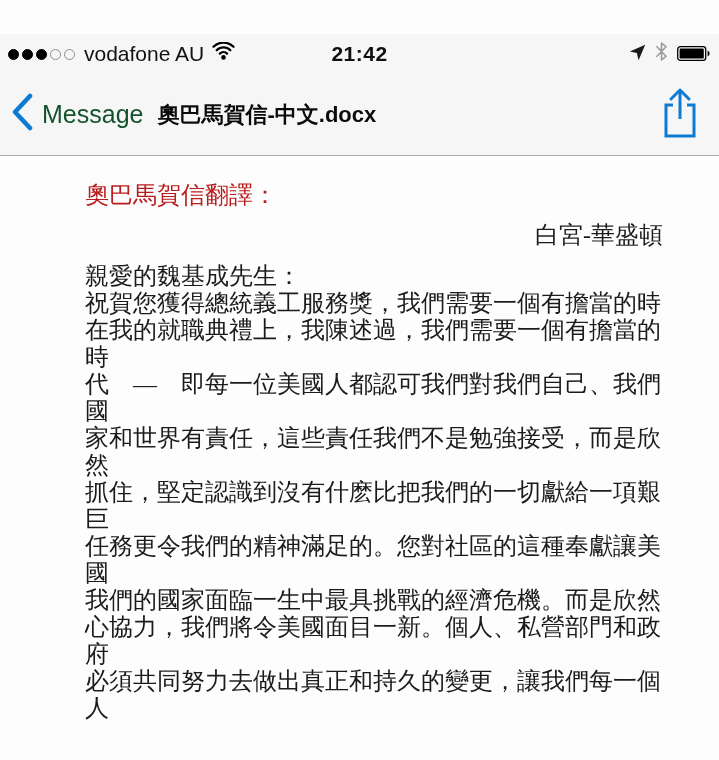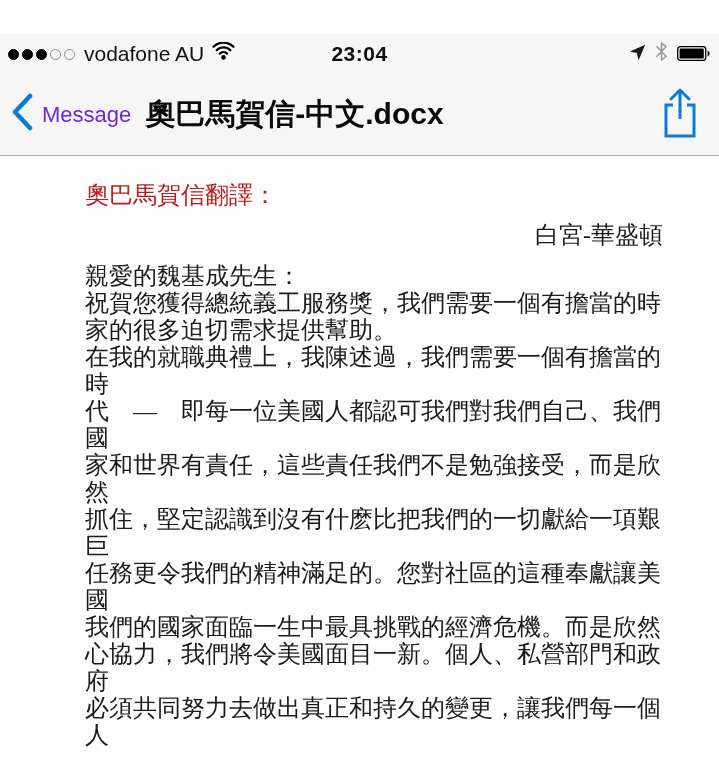--- a/index.html
+++ b/index.html
@@ -32,25 +32,25 @@
   .dot.filled { background: #000; border-color: #000; }
   .carrier { font-size: 21px; color: #111; }
 
   .nav-bar {
     height: 81px;
     display: flex; align-items: center;
     padding: 0 14px 0 10px;
   }
   .back {
     display: flex; align-items: center; gap: 8px;
-    color: #6d28d9; font-size: 22px;
+    color: #14532d; font-size: 25px;
     cursor: pointer; flex: 0 0 auto;
   }
   .nav-title {
-    font-size: 30px; font-weight: 700; color: #0b0b0b;
+    font-size: 22px; font-weight: 700; color: #0b0b0b;
     margin-left: 14px;
     flex: 1 1 auto;
     white-space: nowrap; overflow: hidden; text-overflow: ellipsis;
   }
   .share-btn { flex: 0 0 auto; cursor: pointer; padding: 2px 4px; }
 
   
   .doc {
     background: #fdfdfd;
     padding: 24px 56px 0 85px;
@@ -90,21 +90,21 @@
         <span>
           <svg width="25" height="19" viewBox="0 0 25 19">
             <circle cx="12.5" cy="15.4" r="2.3" fill="#000"></circle>
             <path d="M8.9 11.6 a5.1 5.1 0 0 1 7.2 0" stroke="#000" stroke-width="2.3" fill="none" stroke-linecap="round"></path>
             <path d="M5.7 8.2 a9.6 9.6 0 0 1 13.6 0" stroke="#000" stroke-width="2.3" fill="none" stroke-linecap="round"></path>
             <path d="M2.5 4.8 a14.1 14.1 0 0 1 20 0" stroke="#000" stroke-width="2.3" fill="none" stroke-linecap="round"></path>
           </svg>
         </span>
       </div>
       <div class="sb-center">
-        <span>23:04</span>
+        <span>21:42</span>
       </div>
       <div class="sb-right">
         <span>
           <svg width="17" height="17" viewBox="0 0 17 17">
             <path d="M16.2 0.8 L0.8 7.4 L7.9 9.1 L9.6 16.2 Z" fill="#1a1a1a"></path>
           </svg>
         </span>
         <span>
           <svg width="13" height="19" viewBox="0 0 13 19">
             <path d="M2 4.7 L11 14.3 L6.5 18 L6.5 1 L11 4.7 L2 14.3" fill="none" stroke="#9b9b9b" stroke-width="1.6" stroke-linejoin="round" stroke-linecap="round"></path>
@@ -143,21 +143,20 @@
 
   </header>
 
   <main class="doc">
     <p class="doc-heading">奧巴馬賀信翻譯：</p>
     <p class="doc-subheading">白宮-華盛頓</p>
     <div class="doc-body">
 
     <div class="line">親愛的魏基成先生：</div>
         <div class="line">祝賀您獲得總統義工服務獎，我們需要一個有擔當的時</div>
-        <div class="line">家的很多迫切需求提供幫助。</div>
         <div class="line">在我的就職典禮上，我陳述過，我們需要一個有擔當的時</div>
         <div class="line">代　—　即每一位美國人都認可我們對我們自己、我們國</div>
         <div class="line">家和世界有責任，這些責任我們不是勉強接受，而是欣然</div>
         <div class="line">抓住，堅定認識到沒有什麽比把我們的一切獻給一項艱巨</div>
         <div class="line">任務更令我們的精神滿足的。您對社區的這種奉獻讓美國</div>
         <div class="line">我們的國家面臨一生中最具挑戰的經濟危機。而是欣然</div>
         <div class="line">心協力，我們將令美國面目一新。個人、私營部門和政府</div>
         <div class="line">必須共同努力去做出真正和持久的變更，讓我們每一個人</div>
       </div>
 

